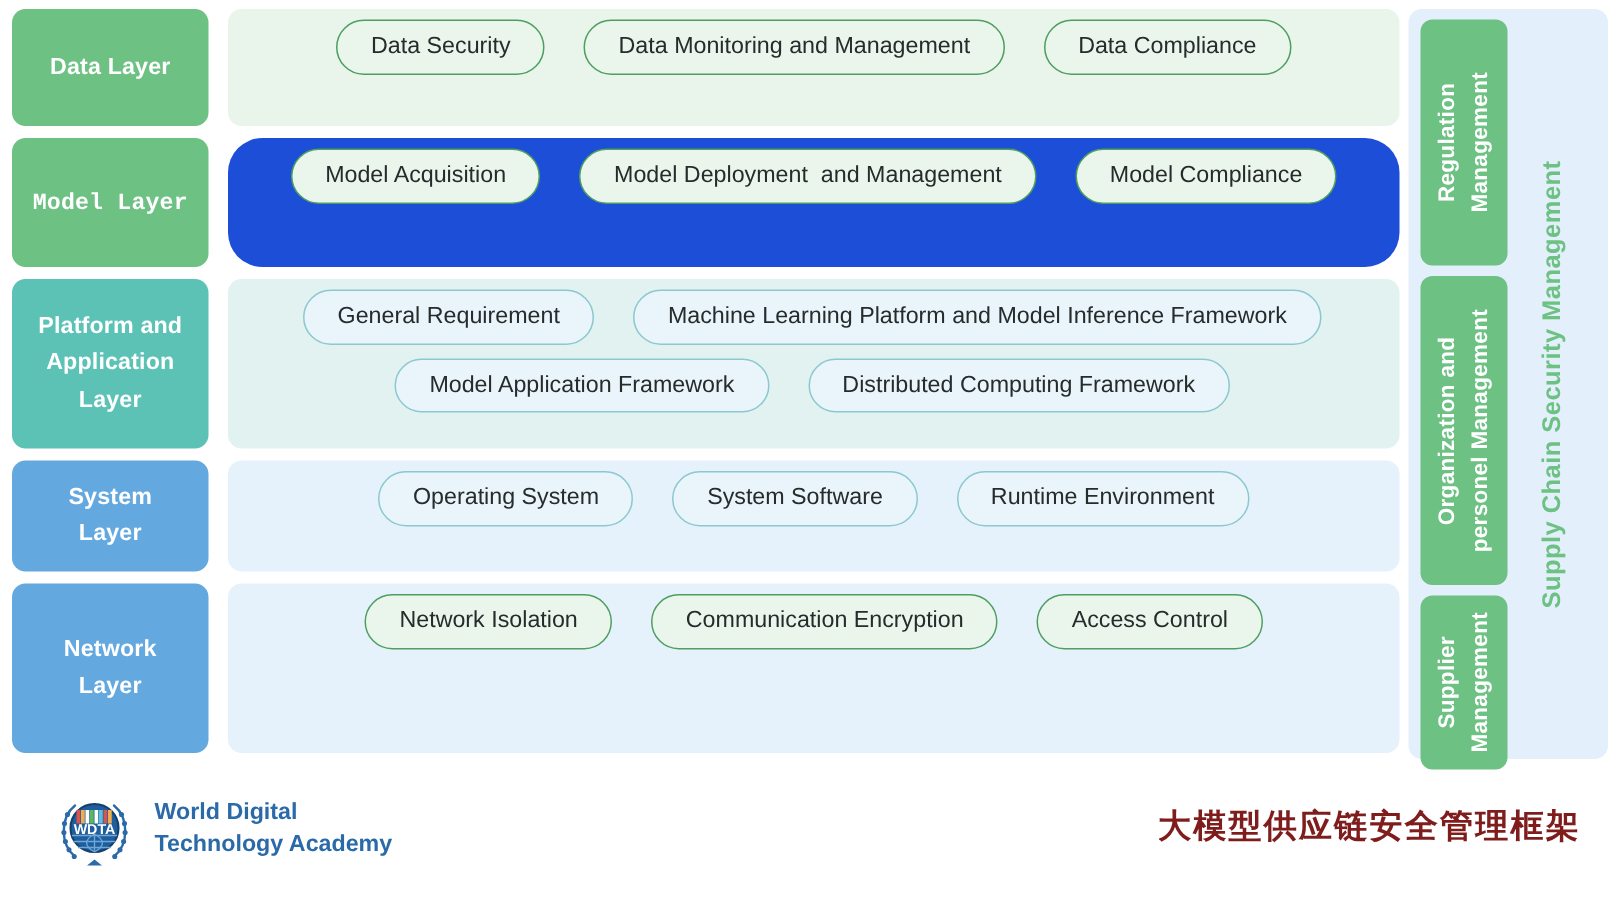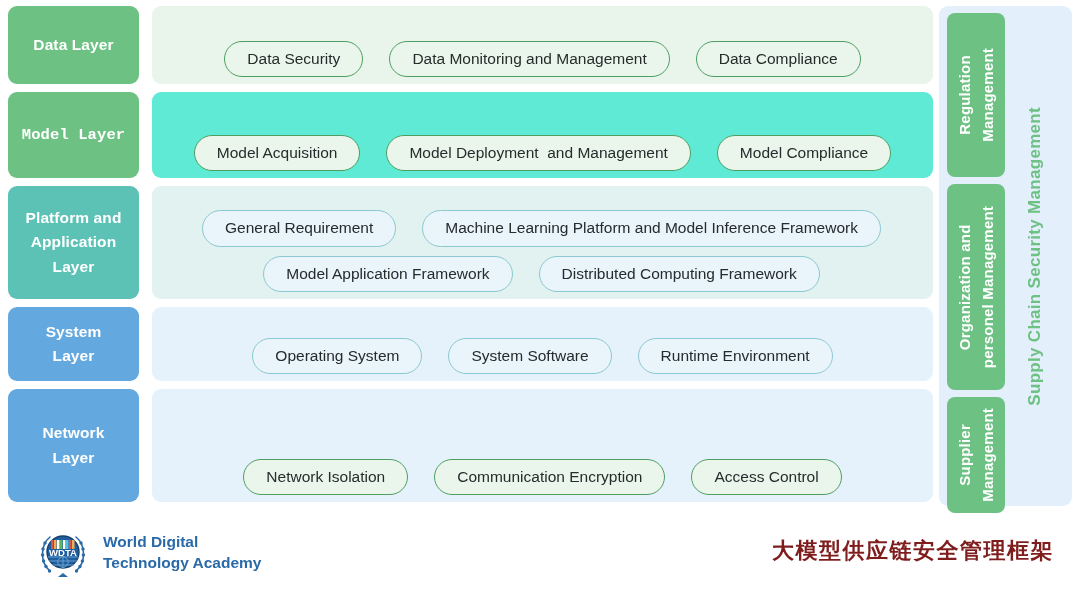--- a/index.html
+++ b/index.html
@@ -52,21 +52,21 @@
     padding: 0 4px;
     box-sizing: border-box;
     letter-spacing: 0.1px;
   }
   .layer-body {
     flex: 1 1 auto;
     margin-left: 13px;
     border-radius: 9px;
     display: flex;
     flex-direction: column;
-    justify-content: flex-end;
+    justify-content: flex-start;
     align-items: center;
     gap: 9px;
     padding: 7px 14px;
     box-sizing: border-box;
   }
   .pill-line {
     display: flex;
     flex-direction: row;
     justify-content: center;
     align-items: center;
@@ -206,21 +206,21 @@
         <div class="layer-body" style="background: rgb(233, 245, 234);">
           <div class="pill-line">
             <div class="pill">Data Security</div>
             <div class="pill">Data Monitoring and Management</div>
             <div class="pill">Data Compliance</div>
           </div>
         </div>
       </div>
       <div class="layer-row" style="height: 86px; margin-bottom: 8px;">
         <div class="layer-label" style="background: rgb(108, 193, 131); white-space: pre-line; font-family: Liberation Mono, monospace;">Model Layer</div>
-        <div class="layer-body" style="background: #5eead4;">
+        <div class="layer-body" style="background: #1d4ed8; border-radius: 23px;">
           <div class="pill-line">
             <div class="pill">Model Acquisition</div>
             <div class="pill">Model Deployment  and Management</div>
             <div class="pill">Model Compliance</div>
           </div>
         </div>
       </div>
       <div class="layer-row" style="height: 113px; margin-bottom: 8px;">
         <div class="layer-label" style="background: rgb(92, 194, 182); white-space: pre-line;">Platform and
 Application

